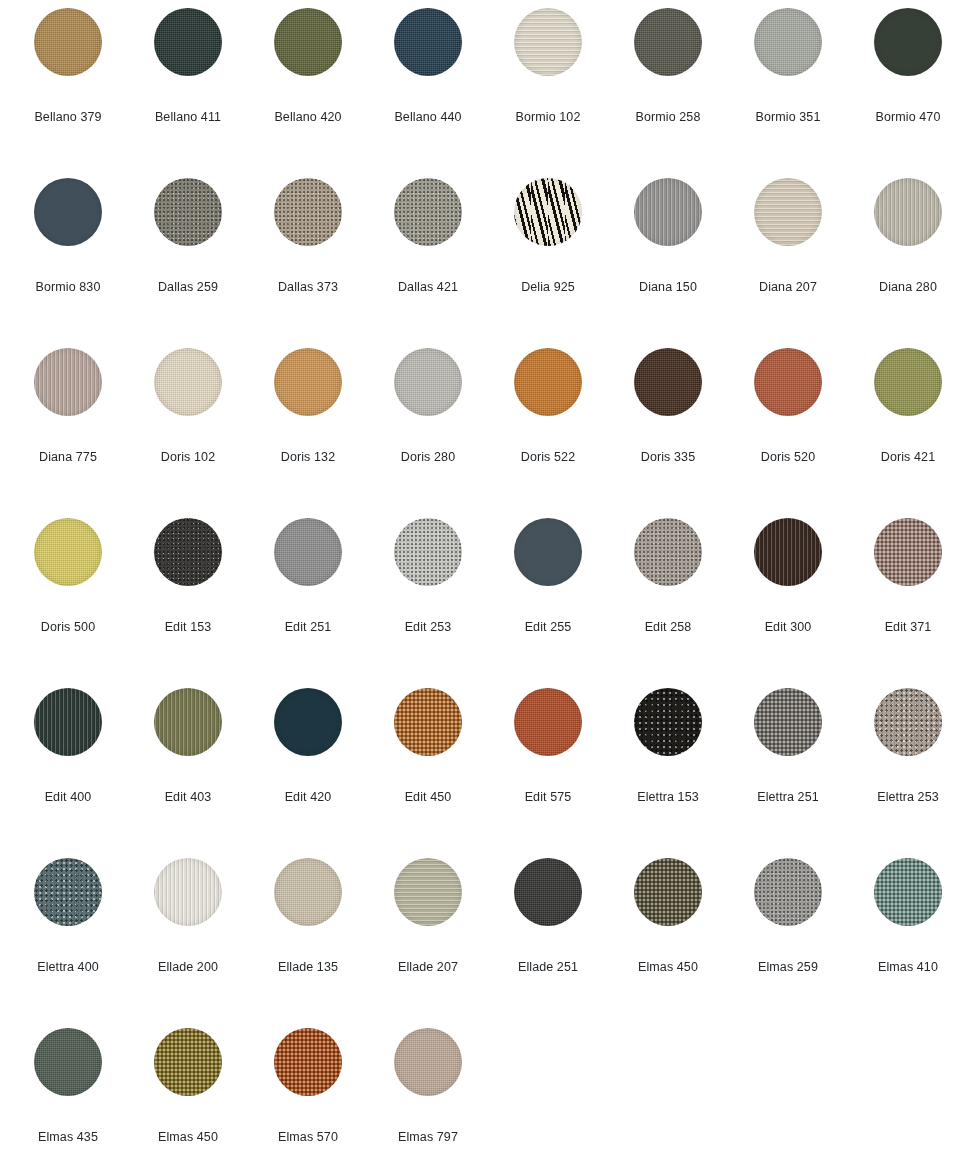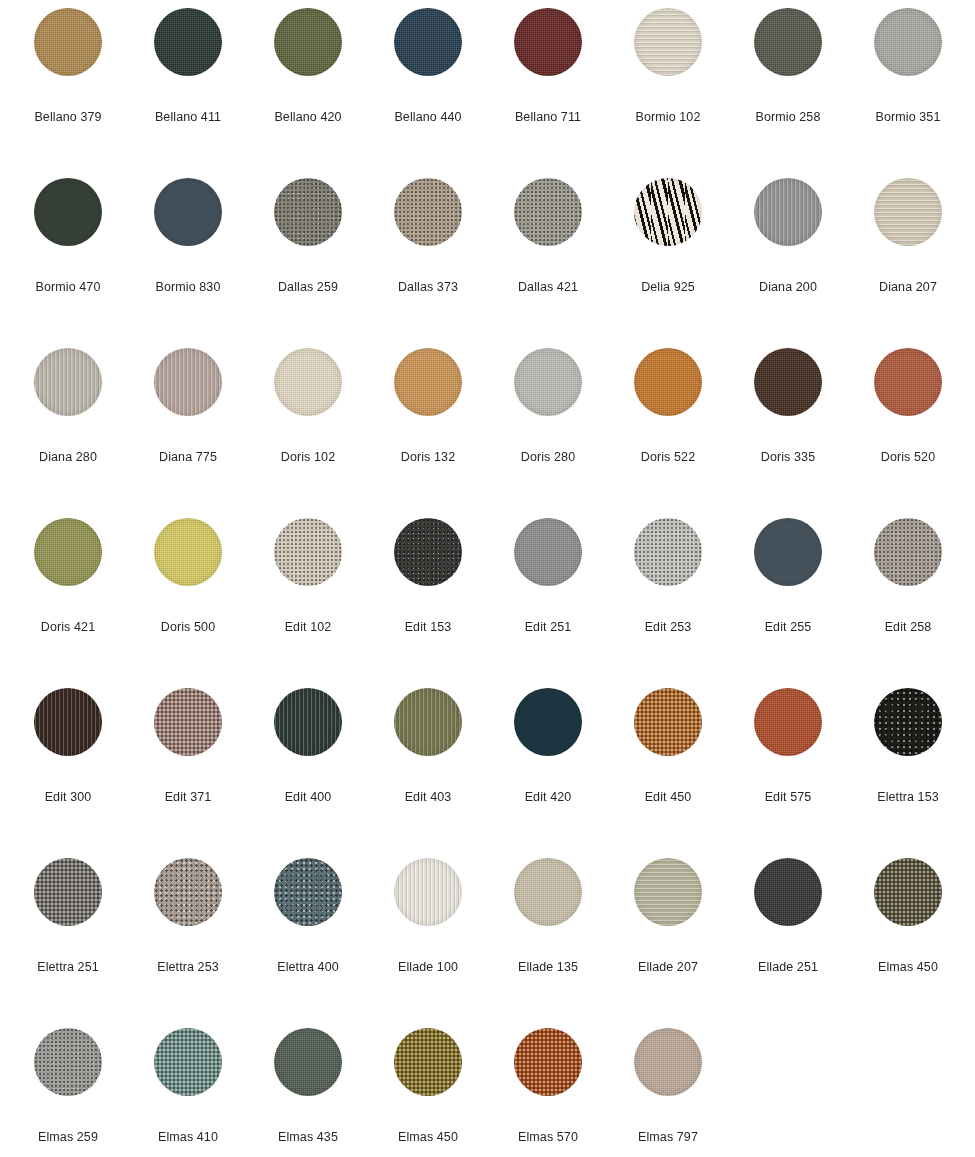--- a/index.html
+++ b/index.html
@@ -141,24 +141,20 @@
     </div>
     <div class="swatch-cell">
       <div class="swatch-disc tex-weave" style="background-color: rgb(93, 99, 57);"></div>
       <div class="swatch-label">Bellano 420</div>
     </div>
     <div class="swatch-cell">
       <div class="swatch-disc tex-weave" style="background-color: rgb(32, 57, 75);"></div>
       <div class="swatch-label">Bellano 440</div>
     </div>
     <div class="swatch-cell">
-      <div class="swatch-disc tex-weave" style="background-color: rgb(99, 33, 31);"></div>
-      <div class="swatch-label">Bellano 711</div>
-    </div>
-    <div class="swatch-cell">
       <div class="swatch-disc tex-horiz" style="background-color: rgb(227, 219, 203);"></div>
       <div class="swatch-label">Bormio 102</div>
     </div>
     <div class="swatch-cell">
       <div class="swatch-disc tex-weave" style="background-color: rgb(85, 85, 74);"></div>
       <div class="swatch-label">Bormio 258</div>
     </div>
     <div class="swatch-cell">
       <div class="swatch-disc tex-weave" style="background-color: rgb(169, 172, 165);"></div>
       <div class="swatch-label">Bormio 351</div>
@@ -182,21 +178,21 @@
     <div class="swatch-cell">
       <div class="swatch-disc tex-speckle" style="background-color: rgb(169, 167, 155);"></div>
       <div class="swatch-label">Dallas 421</div>
     </div>
     <div class="swatch-cell">
       <div class="swatch-disc tex-zebra" style="background-color: rgb(239, 233, 220);"></div>
       <div class="swatch-label">Delia 925</div>
     </div>
     <div class="swatch-cell">
       <div class="swatch-disc tex-stria" style="background-color: rgb(155, 154, 152);"></div>
-      <div class="swatch-label">Diana 200</div>
+      <div class="swatch-label">Diana 150</div>
     </div>
     <div class="swatch-cell">
       <div class="swatch-disc tex-horiz" style="background-color: rgb(217, 207, 187);"></div>
       <div class="swatch-label">Diana 207</div>
     </div>
     <div class="swatch-cell">
       <div class="swatch-disc tex-stria" style="background-color: rgb(195, 189, 177);"></div>
       <div class="swatch-label">Diana 280</div>
     </div>
     <div class="swatch-cell">
@@ -229,24 +225,20 @@
     </div>
     <div class="swatch-cell">
       <div class="swatch-disc tex-weave" style="background-color: rgb(147, 149, 79);"></div>
       <div class="swatch-label">Doris 421</div>
     </div>
     <div class="swatch-cell">
       <div class="swatch-disc tex-weave" style="background-color: rgb(219, 205, 98);"></div>
       <div class="swatch-label">Doris 500</div>
     </div>
     <div class="swatch-cell">
-      <div class="swatch-disc tex-speckle" style="background-color: rgb(221, 212, 196);"></div>
-      <div class="swatch-label">Edit 102</div>
-    </div>
-    <div class="swatch-cell">
       <div class="swatch-disc tex-speckle" style="background-color: rgb(66, 64, 61);"></div>
       <div class="swatch-label">Edit 153</div>
     </div>
     <div class="swatch-cell">
       <div class="swatch-disc tex-weave" style="background-color: rgb(142, 143, 142);"></div>
       <div class="swatch-label">Edit 251</div>
     </div>
     <div class="swatch-cell">
       <div class="swatch-disc tex-speckle" style="background-color: rgb(207, 207, 202);"></div>
       <div class="swatch-label">Edit 253</div>
@@ -298,21 +290,21 @@
     <div class="swatch-cell">
       <div class="swatch-disc tex-coarse" style="background-color: rgb(173, 160, 150);"></div>
       <div class="swatch-label">Elettra 253</div>
     </div>
     <div class="swatch-cell">
       <div class="swatch-disc tex-coarse" style="background-color: rgb(93, 114, 118);"></div>
       <div class="swatch-label">Elettra 400</div>
     </div>
     <div class="swatch-cell">
       <div class="swatch-disc tex-stria" style="background-color: rgb(239, 236, 228);"></div>
-      <div class="swatch-label">Ellade 100</div>
+      <div class="swatch-label">Ellade 200</div>
     </div>
     <div class="swatch-cell">
       <div class="swatch-disc tex-weave" style="background-color: rgb(206, 196, 173);"></div>
       <div class="swatch-label">Ellade 135</div>
     </div>
     <div class="swatch-cell">
       <div class="swatch-disc tex-horiz" style="background-color: rgb(188, 184, 159);"></div>
       <div class="swatch-label">Ellade 207</div>
     </div>
     <div class="swatch-cell">

